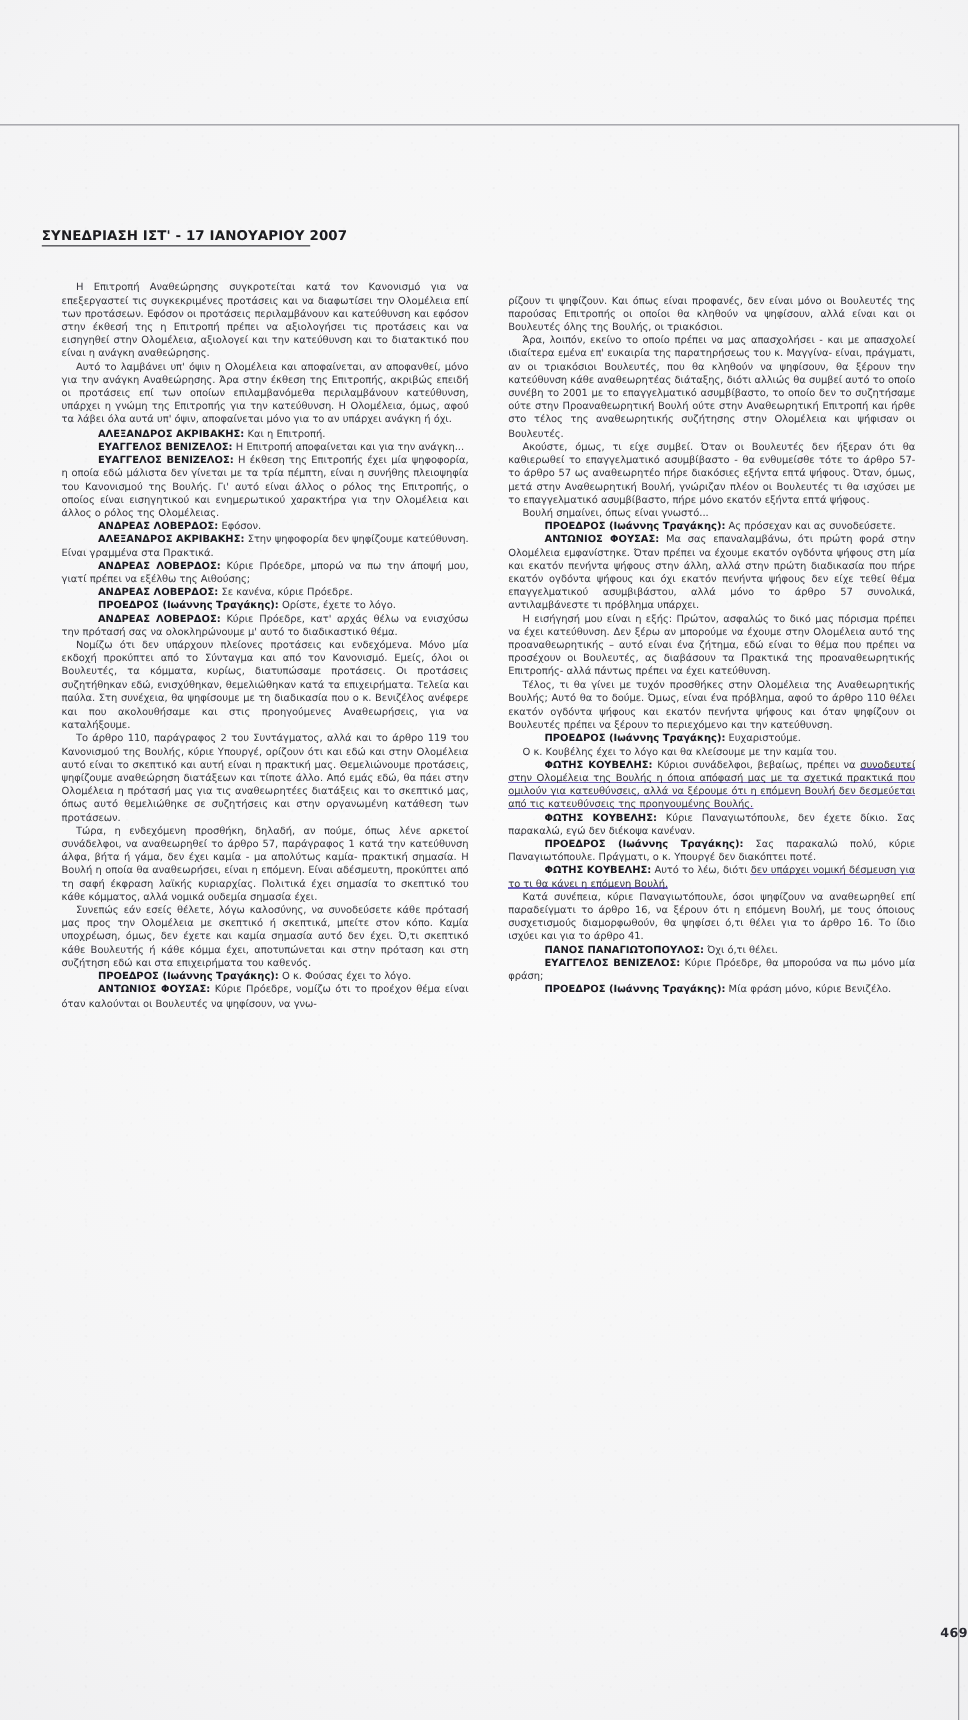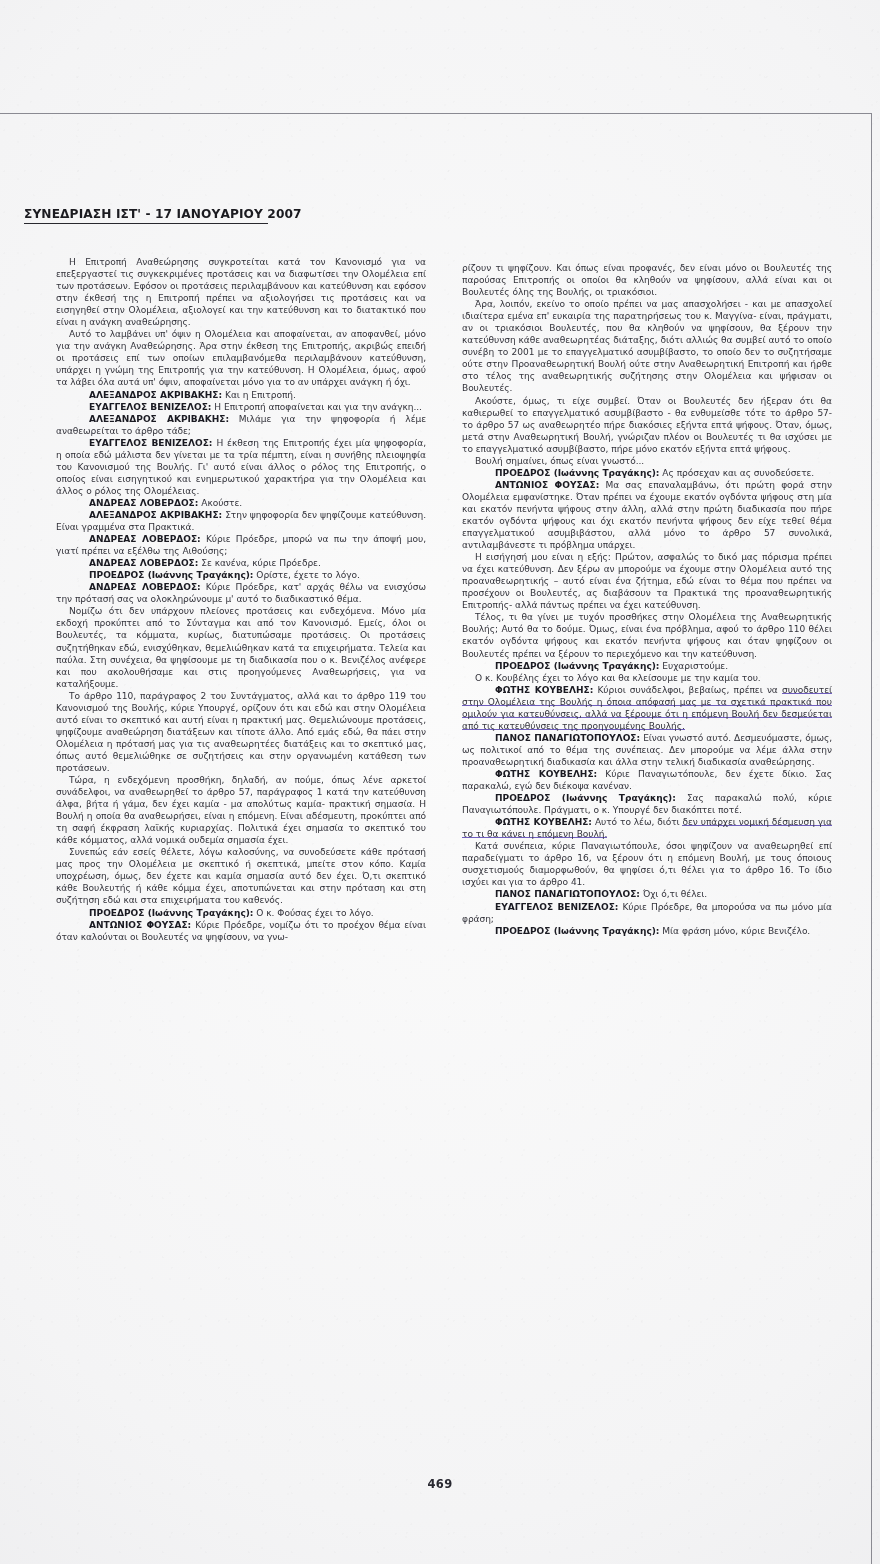--- a/index.html
+++ b/index.html
@@ -49,21 +49,21 @@
     width: 878px;
     height: 1451px;
     border-top: 1.5px solid #8a8a92;
     border-right: 1.5px solid #8a8a92;
     box-sizing: border-box;
   }
 
   
   #running-head {
     position: absolute;
-    left: 24px;
+    left: 38px;
     top: 207px;
     width: 420px;
   }
   #running-head .rh-text {
     font-family: "DejaVu Sans", sans-serif;
     font-size: 12.2px;
     font-weight: bold;
     letter-spacing: .1px;
     color: #1d1d22;
     white-space: nowrap;
@@ -118,21 +118,21 @@
         rgba(0,0,0,0) calc(100% - 1.1px) 100%);
     background-repeat: repeat-x;
   }
 
   
   #folio {
     position: absolute;
     left: 0;
     top: 1473px;
     width: 880px;
-    text-align: center;
+    text-align: right;
   }
   #folio .folio-num {
     font-family: "DejaVu Sans", sans-serif;
     font-size: 11.5px;
     font-weight: bold;
     color: #2b2b33;
     letter-spacing: .4px;
   }
 
   
@@ -152,23 +152,22 @@
     <div class="rh-text">ΣΥΝΕΔΡΙΑΣΗ ΙΣΤ' - 17 ΙΑΝΟΥΑΡΙΟΥ 2007</div>
     <div class="rh-rule"></div>
   </div>
 
   <div id="columns">
     <div class="text-column" id="col-left">
         <p class="para"><span>Η Επιτροπή Αναθεώρησης συγκροτείται κατά τον Κανονισμό για να επεξεργαστεί τις συγκεκριμένες προτάσεις και να διαφωτίσει την Ολομέλεια επί των προτάσεων. Εφόσον οι προτάσεις περιλαμβάνουν και κατεύθυνση και εφόσον στην έκθεσή της η Επιτροπή πρέπει να αξιολογήσει τις προτάσεις και να εισηγηθεί στην Ολομέλεια, αξιολογεί και την κατεύθυνση και το διατακτικό που είναι η ανάγκη αναθεώρησης.</span></p>
         <p class="para"><span>Αυτό το λαμβάνει υπ' όψιν η Ολομέλεια και αποφαίνεται, αν αποφανθεί, μόνο για την ανάγκη Αναθεώρησης. Άρα στην έκθεση της Επιτροπής, ακριβώς επειδή οι προτάσεις επί των οποίων επιλαμβανόμεθα περιλαμβάνουν κατεύθυνση, υπάρχει η γνώμη της Επιτροπής για την κατεύθυνση. Η Ολομέλεια, όμως, αφού τα λάβει όλα αυτά υπ' όψιν, αποφαίνεται μόνο για το αν υπάρχει ανάγκη ή όχι.</span></p>
         <p class="para"><span class="spk">ΑΛΕΞΑΝΔΡΟΣ ΑΚΡΙΒΑΚΗΣ:</span><span> Και η Επιτροπή.</span></p>
         <p class="para"><span class="spk">ΕΥΑΓΓΕΛΟΣ ΒΕΝΙΖΕΛΟΣ:</span><span> Η Επιτροπή αποφαίνεται και για την ανάγκη...</span></p>
-        <p class="para"><span class="spk">ΑΛΕΞΑΝΔΡΟΣ ΑΚΡΙΒΑΚΗΣ:</span><span> Μιλάμε για την ψηφοφορία ή λέμε αναθεωρείται το άρθρο τάδε;</span></p>
         <p class="para"><span class="spk">ΕΥΑΓΓΕΛΟΣ ΒΕΝΙΖΕΛΟΣ:</span><span> Η έκθεση της Επιτροπής έχει μία ψηφοφορία, η οποία εδώ μάλιστα δεν γίνεται με τα τρία πέμπτη, είναι η συνήθης πλειοψηφία του Κανονισμού της Βουλής. Γι' αυτό είναι άλλος ο ρόλος της Επιτροπής, ο οποίος είναι εισηγητικού και ενημερωτικού χαρακτήρα για την Ολομέλεια και άλλος ο ρόλος της Ολομέλειας.</span></p>
-        <p class="para"><span class="spk">ΑΝΔΡΕΑΣ ΛΟΒΕΡΔΟΣ:</span><span> Ακούστε.</span></p>
+        <p class="para"><span class="spk">ΑΝΔΡΕΑΣ ΛΟΒΕΡΔΟΣ:</span><span> Εφόσον.</span></p>
         <p class="para"><span class="spk">ΑΛΕΞΑΝΔΡΟΣ ΑΚΡΙΒΑΚΗΣ:</span><span> Στην ψηφοφορία δεν ψηφίζουμε κατεύθυνση. Είναι γραμμένα στα Πρακτικά.</span></p>
         <p class="para"><span class="spk">ΑΝΔΡΕΑΣ ΛΟΒΕΡΔΟΣ:</span><span> Κύριε Πρόεδρε, μπορώ να πω την άποψή μου, γιατί πρέπει να εξέλθω της Αιθούσης;</span></p>
         <p class="para"><span class="spk">ΑΝΔΡΕΑΣ ΛΟΒΕΡΔΟΣ:</span><span> Σε κανένα, κύριε Πρόεδρε.</span></p>
         <p class="para"><span class="spk">ΠΡΟΕΔΡΟΣ (Ιωάννης Τραγάκης):</span><span> Ορίστε, έχετε το λόγο.</span></p>
         <p class="para"><span class="spk">ΑΝΔΡΕΑΣ ΛΟΒΕΡΔΟΣ:</span><span> Κύριε Πρόεδρε, κατ' αρχάς θέλω να ενισχύσω την πρότασή σας να ολοκληρώνουμε μ' αυτό το διαδικαστικό θέμα.</span></p>
         <p class="para"><span>Νομίζω ότι δεν υπάρχουν πλείονες προτάσεις και ενδεχόμενα. Μόνο μία εκδοχή προκύπτει από το Σύνταγμα και από τον Κανονισμό. Εμείς, όλοι οι Βουλευτές, τα κόμματα, κυρίως, διατυπώσαμε προτάσεις. Οι προτάσεις συζητήθηκαν εδώ, ενισχύθηκαν, θεμελιώθηκαν κατά τα επιχειρήματα. Τελεία και παύλα. Στη συνέχεια, θα ψηφίσουμε με τη διαδικασία που ο κ. Βενιζέλος ανέφερε και που ακολουθήσαμε και στις προηγούμενες Αναθεωρήσεις, για να καταλήξουμε.</span></p>
         <p class="para"><span>Το άρθρο 110, παράγραφος 2 του Συντάγματος, αλλά και το άρθρο 119 του Κανονισμού της Βουλής, κύριε Υπουργέ, ορίζουν ότι και εδώ και στην Ολομέλεια αυτό είναι το σκεπτικό και αυτή είναι η πρακτική μας. Θεμελιώνουμε προτάσεις, ψηφίζουμε αναθεώρηση διατάξεων και τίποτε άλλο. Από εμάς εδώ, θα πάει στην Ολομέλεια η πρότασή μας για τις αναθεωρητέες διατάξεις και το σκεπτικό μας, όπως αυτό θεμελιώθηκε σε συζητήσεις και στην οργανωμένη κατάθεση των προτάσεων.</span></p>
         <p class="para"><span>Τώρα, η ενδεχόμενη προσθήκη, δηλαδή, αν πούμε, όπως λένε αρκετοί συνάδελφοι, να αναθεωρηθεί το άρθρο 57, παράγραφος 1 κατά την κατεύθυνση άλφα, βήτα ή γάμα, δεν έχει καμία - μα απολύτως καμία- πρακτική σημασία. Η Βουλή η οποία θα αναθεωρήσει, είναι η επόμενη. Είναι αδέσμευτη, προκύπτει από τη σαφή έκφραση λαϊκής κυριαρχίας. Πολιτικά έχει σημασία το σκεπτικό του κάθε κόμματος, αλλά νομικά ουδεμία σημασία έχει.</span></p>
         <p class="para"><span>Συνεπώς εάν εσείς θέλετε, λόγω καλοσύνης, να συνοδεύσετε κάθε πρότασή μας προς την Ολομέλεια με σκεπτικό ή σκεπτικά, μπείτε στον κόπο. Καμία υποχρέωση, όμως, δεν έχετε και καμία σημασία αυτό δεν έχει. Ό,τι σκεπτικό κάθε Βουλευτής ή κάθε κόμμα έχει, αποτυπώνεται και στην πρόταση και στη συζήτηση εδώ και στα επιχειρήματα του καθενός.</span></p>
         <p class="para"><span class="spk">ΠΡΟΕΔΡΟΣ (Ιωάννης Τραγάκης):</span><span> Ο κ. Φούσας έχει το λόγο.</span></p>
@@ -179,21 +178,20 @@
         <p class="para"><span>Άρα, λοιπόν, εκείνο το οποίο πρέπει να μας απασχολήσει - και με απασχολεί ιδιαίτερα εμένα επ' ευκαιρία της παρατηρήσεως του κ. Μαγγίνα- είναι, πράγματι, αν οι τριακόσιοι Βουλευτές, που θα κληθούν να ψηφίσουν, θα ξέρουν την κατεύθυνση κάθε αναθεωρητέας διάταξης, διότι αλλιώς θα συμβεί αυτό το οποίο συνέβη το 2001 με το επαγγελματικό ασυμβίβαστο, το οποίο δεν το συζητήσαμε ούτε στην Προαναθεωρητική Βουλή ούτε στην Αναθεωρητική Επιτροπή και ήρθε στο τέλος της αναθεωρητικής συζήτησης στην Ολομέλεια και ψήφισαν οι Βουλευτές.</span></p>
         <p class="para"><span>Ακούστε, όμως, τι είχε συμβεί. Όταν οι Βουλευτές δεν ήξεραν ότι θα καθιερωθεί το επαγγελματικό ασυμβίβαστο - θα ενθυμείσθε τότε το άρθρο 57- το άρθρο 57 ως αναθεωρητέο πήρε διακόσιες εξήντα επτά ψήφους. Όταν, όμως, μετά στην Αναθεωρητική Βουλή, γνώριζαν πλέον οι Βουλευτές τι θα ισχύσει με το επαγγελματικό ασυμβίβαστο, πήρε μόνο εκατόν εξήντα επτά ψήφους.</span></p>
         <p class="para"><span>Βουλή σημαίνει, όπως είναι γνωστό...</span></p>
         <p class="para"><span class="spk">ΠΡΟΕΔΡΟΣ (Ιωάννης Τραγάκης):</span><span> Ας πρόσεχαν και ας συνοδεύσετε.</span></p>
         <p class="para"><span class="spk">ΑΝΤΩΝΙΟΣ ΦΟΥΣΑΣ:</span><span> Μα σας επαναλαμβάνω, ότι πρώτη φορά στην Ολομέλεια εμφανίστηκε. Όταν πρέπει να έχουμε εκατόν ογδόντα ψήφους στη μία και εκατόν πενήντα ψήφους στην άλλη, αλλά στην πρώτη διαδικασία που πήρε εκατόν ογδόντα ψήφους και όχι εκατόν πενήντα ψήφους δεν είχε τεθεί θέμα επαγγελματικού ασυμβιβάστου, αλλά μόνο το άρθρο 57 συνολικά, αντιλαμβάνεστε τι πρόβλημα υπάρχει.</span></p>
         <p class="para"><span>Η εισήγησή μου είναι η εξής: Πρώτον, ασφαλώς το δικό μας πόρισμα πρέπει να έχει κατεύθυνση. Δεν ξέρω αν μπορούμε να έχουμε στην Ολομέλεια αυτό της προαναθεωρητικής – αυτό είναι ένα ζήτημα, εδώ είναι το θέμα που πρέπει να προσέχουν οι Βουλευτές, ας διαβάσουν τα Πρακτικά της προαναθεωρητικής Επιτροπής- αλλά πάντως πρέπει να έχει κατεύθυνση.</span></p>
         <p class="para"><span>Τέλος, τι θα γίνει με τυχόν προσθήκες στην Ολομέλεια της Αναθεωρητικής Βουλής; Αυτό θα το δούμε. Όμως, είναι ένα πρόβλημα, αφού το άρθρο 110 θέλει εκατόν ογδόντα ψήφους και εκατόν πενήντα ψήφους και όταν ψηφίζουν οι Βουλευτές πρέπει να ξέρουν το περιεχόμενο και την κατεύθυνση.</span></p>
         <p class="para"><span class="spk">ΠΡΟΕΔΡΟΣ (Ιωάννης Τραγάκης):</span><span> Ευχαριστούμε.</span></p>
         <p class="para"><span>Ο κ. Κουβέλης έχει το λόγο και θα κλείσουμε με την καμία του.</span></p>
         <p class="para marked"><span class="spk">ΦΩΤΗΣ ΚΟΥΒΕΛΗΣ:</span><span> Κύριοι συνάδελφοι, βεβαίως, πρέπει να </span><span class="ul-run" style="background-image: linear-gradient(rgba(0, 0, 0, 0) 0px, rgba(0, 0, 0, 0) calc(100% - 2.4px), rgb(111, 95, 190) calc(100% - 2.4px), rgb(111, 95, 190) calc(100% - 1.1px), rgba(0, 0, 0, 0) calc(100% - 1.1px), rgba(0, 0, 0, 0) 100%);">συνοδευτεί στην Ολομέλεια της Βουλής η όποια απόφασή μας με τα σχετικά πρακτικά που ομιλούν για κατευθύνσεις, αλλά να ξέρουμε ότι η επόμενη Βουλή δεν δεσμεύεται από τις κατευθύνσεις της προηγουμένης Βουλής.</span></p>
-        <p class="para"><span class="spk">ΠΑΝΟΣ ΠΑΝΑΓΙΩΤΟΠΟΥΛΟΣ:</span><span> Είναι γνωστό αυτό. Δεσμευόμαστε, όμως, ως πολιτικοί από το θέμα της συνέπειας. Δεν μπορούμε να λέμε άλλα στην προαναθεωρητική διαδικασία και άλλα στην τελική διαδικασία αναθεώρησης.</span></p>
         <p class="para"><span class="spk">ΦΩΤΗΣ ΚΟΥΒΕΛΗΣ:</span><span> Κύριε Παναγιωτόπουλε, δεν έχετε δίκιο. Σας παρακαλώ, εγώ δεν διέκοψα κανέναν.</span></p>
         <p class="para"><span class="spk">ΠΡΟΕΔΡΟΣ (Ιωάννης Τραγάκης):</span><span> Σας παρακαλώ πολύ, κύριε Παναγιωτόπουλε. Πράγματι, ο κ. Υπουργέ δεν διακόπτει ποτέ.</span></p>
         <p class="para marked"><span class="spk">ΦΩΤΗΣ ΚΟΥΒΕΛΗΣ:</span><span> Αυτό το λέω, διότι </span><span class="ul-run" style="background-image: linear-gradient(rgba(0, 0, 0, 0) 0px, rgba(0, 0, 0, 0) calc(100% - 2.4px), rgb(111, 95, 190) calc(100% - 2.4px), rgb(111, 95, 190) calc(100% - 1.1px), rgba(0, 0, 0, 0) calc(100% - 1.1px), rgba(0, 0, 0, 0) 100%);">δεν υπάρχει νομική δέσμευση για το τι θα κάνει η επόμενη Βουλή.</span></p>
         <p class="para"><span>Κατά συνέπεια, κύριε Παναγιωτόπουλε, όσοι ψηφίζουν να αναθεωρηθεί επί παραδείγματι το άρθρο 16, να ξέρουν ότι η επόμενη Βουλή, με τους όποιους συσχετισμούς διαμορφωθούν, θα ψηφίσει ό,τι θέλει για το άρθρο 16. Το ίδιο ισχύει και για το άρθρο 41.</span></p>
         <p class="para"><span class="spk">ΠΑΝΟΣ ΠΑΝΑΓΙΩΤΟΠΟΥΛΟΣ:</span><span> Όχι ό,τι θέλει.</span></p>
         <p class="para"><span class="spk">ΕΥΑΓΓΕΛΟΣ ΒΕΝΙΖΕΛΟΣ:</span><span> Κύριε Πρόεδρε, θα μπορούσα να πω μόνο μία φράση;</span></p>
         <p class="para"><span class="spk">ΠΡΟΕΔΡΟΣ (Ιωάννης Τραγάκης):</span><span> Μία φράση μόνο, κύριε Βενιζέλο.</span></p>
       </div>
   </div>
 

